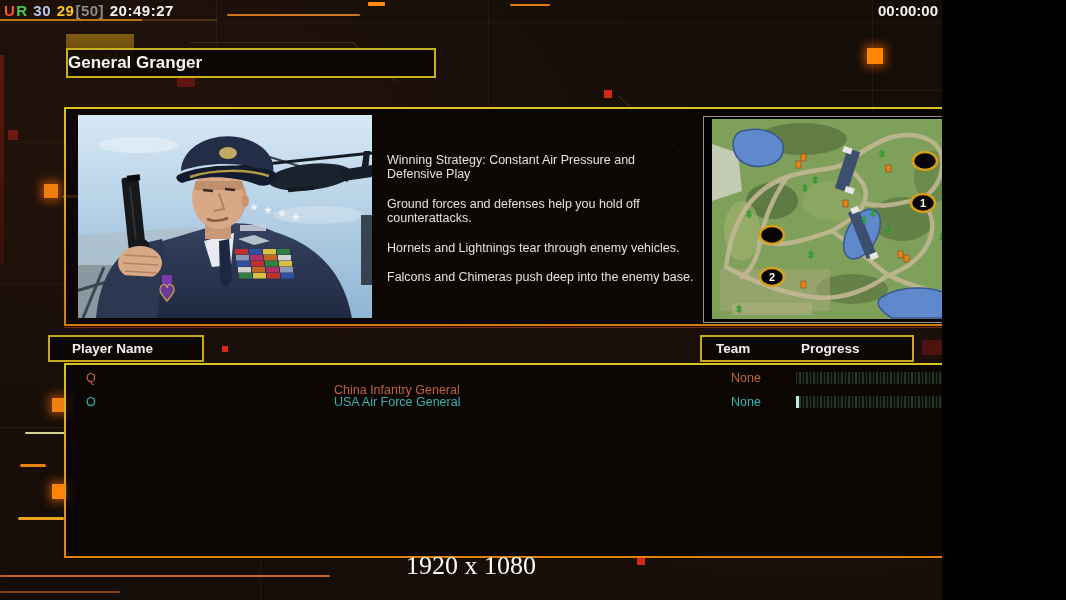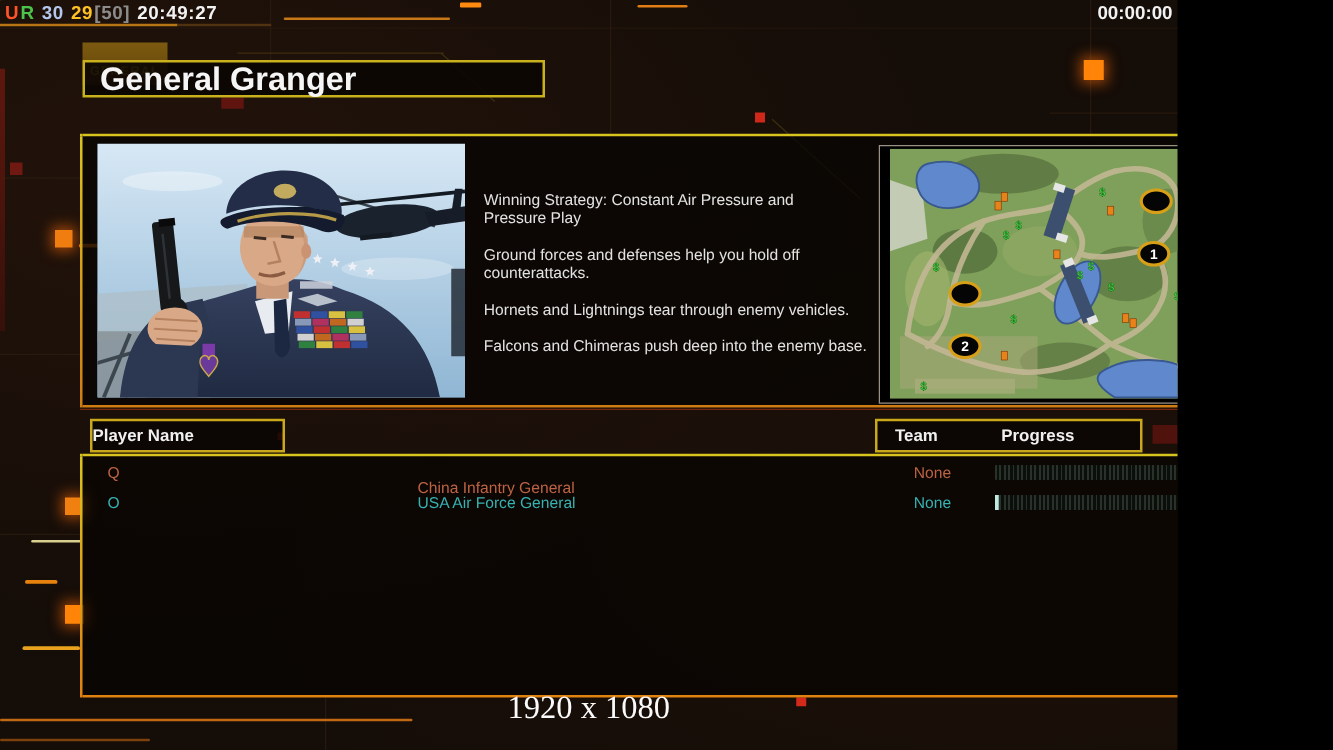--- a/index.html
+++ b/index.html
@@ -24,36 +24,36 @@
   .hud-left span{margin-right:1px;}
   .hud-right{position:absolute;right:4px;top:2px;font-size:15px;font-weight:bold;color:#f2f2f2;}
   .hud-underline{position:absolute;left:0;top:19px;width:142px;height:2px;background:#b87516;}
   .hud-underline2{position:absolute;left:142px;top:19px;width:75px;height:2px;background:#4f3310;}
   
   .gen-tab{position:absolute;left:66px;top:34px;height:14px;padding:17px 6px;
     background:linear-gradient(#7c5a10,#5f4208);color:#ffd41e;font-size:10px;font-weight:bold;
     letter-spacing:1px;line-height:14px;}
   .gen-name-box{position:absolute;left:66px;top:48px;width:370px;height:30px;
     border:2px solid #c8b11d;background:rgba(12,7,4,.92);}
-  .gen-name{font-size:26px;font-weight:bold;color:#f5f5f5;line-height:26px;padding-left:12px;}
+  .gen-name{font-size:17px;font-weight:bold;color:#f5f5f5;line-height:26px;}
   
   .main-box{position:absolute;left:64px;top:107px;width:938px;height:219px;
     border:2px solid #d8c31f;border-image:linear-gradient(to bottom,#d8c31f,#cf7d12) 1;
     background:rgba(8,5,3,.78);}
   .main-box-underline{position:absolute;left:64px;top:327px;width:938px;height:1px;background:#7e2a10;opacity:.9;}
   .portrait{position:absolute;left:78px;top:115px;width:294px;height:203px;background:#9cbcd8;}
   .strategy{position:absolute;left:387px;top:153px;width:305px;color:#e2e2e2;font-size:12.5px;}
   .strategy div{position:absolute;left:0;white-space:nowrap;}
   .map-panel{position:absolute;left:703px;top:116px;width:288px;height:207px;
     border:1px solid #9a9184;background:#000;}
   .map-svg{position:absolute;left:8px;top:2px;}
   
   .hdr-box{position:absolute;top:335px;height:27px;border:2px solid #c9a81b;
     background:rgba(10,6,3,.88);color:#f0f0f0;font-size:13.5px;font-weight:bold;line-height:23px;}
-  .hdr-player{left:72px;width:156px;}
+  .hdr-player{left:48px;width:156px;padding-left:22px;}
   .hdr-army{left:318px;width:211px;padding-left:15px;}
   .hdr-teamprog{left:700px;width:214px;}
   .hdr-teamprog span{display:inline-block;}
   .hdr-team{margin-left:14px;}
   .hdr-progress{margin-left:47px;}
   
   .list-box{position:absolute;left:64px;top:363px;width:938px;height:195px;
     border:2px solid #d8c31f;border-image:linear-gradient(to bottom,#d8c31f,#e0820f) 1;
     background:rgba(7,4,2,.72);}
   .prow{position:absolute;left:0;width:100%;height:24px;font-size:12.5px;}
@@ -235,21 +235,21 @@
           <line x1="45" y1="148" x2="80" y2="150" stroke="#b5815f" stroke-width="1.5"></line>
           <line x1="47" y1="156" x2="78" y2="158" stroke="#b5815f" stroke-width="1.5"></line>
           <path d="M42,160 L82,162 L80,203 L38,203 Z" fill="#2c3752"></path>
         </g>
       </g>
     </svg>
   </div>
 
   <div class="strategy">
     <div style="top:0">Winning Strategy: Constant Air Pressure and</div>
-    <div style="top:14px"> Pressure Play</div>
+    <div style="top:14px"> Defensive Play</div>
     <div style="top:44px">Ground forces and defenses help you hold off</div>
     <div style="top:58px"> counterattacks.</div>
     <div style="top:88px">Hornets and Lightnings tear through enemy vehicles.</div>
     <div style="top:117px">Falcons and Chimeras push deep into the enemy base.</div>
   </div>
 
   <div class="map-panel">
     <svg class="map-svg" width="248" height="200" viewBox="0 0 248 200">
       <rect width="248" height="200" fill="#7fa05a"></rect>
       <ellipse cx="90" cy="20" rx="45" ry="16" fill="#5a7440" opacity=".8"></ellipse>

